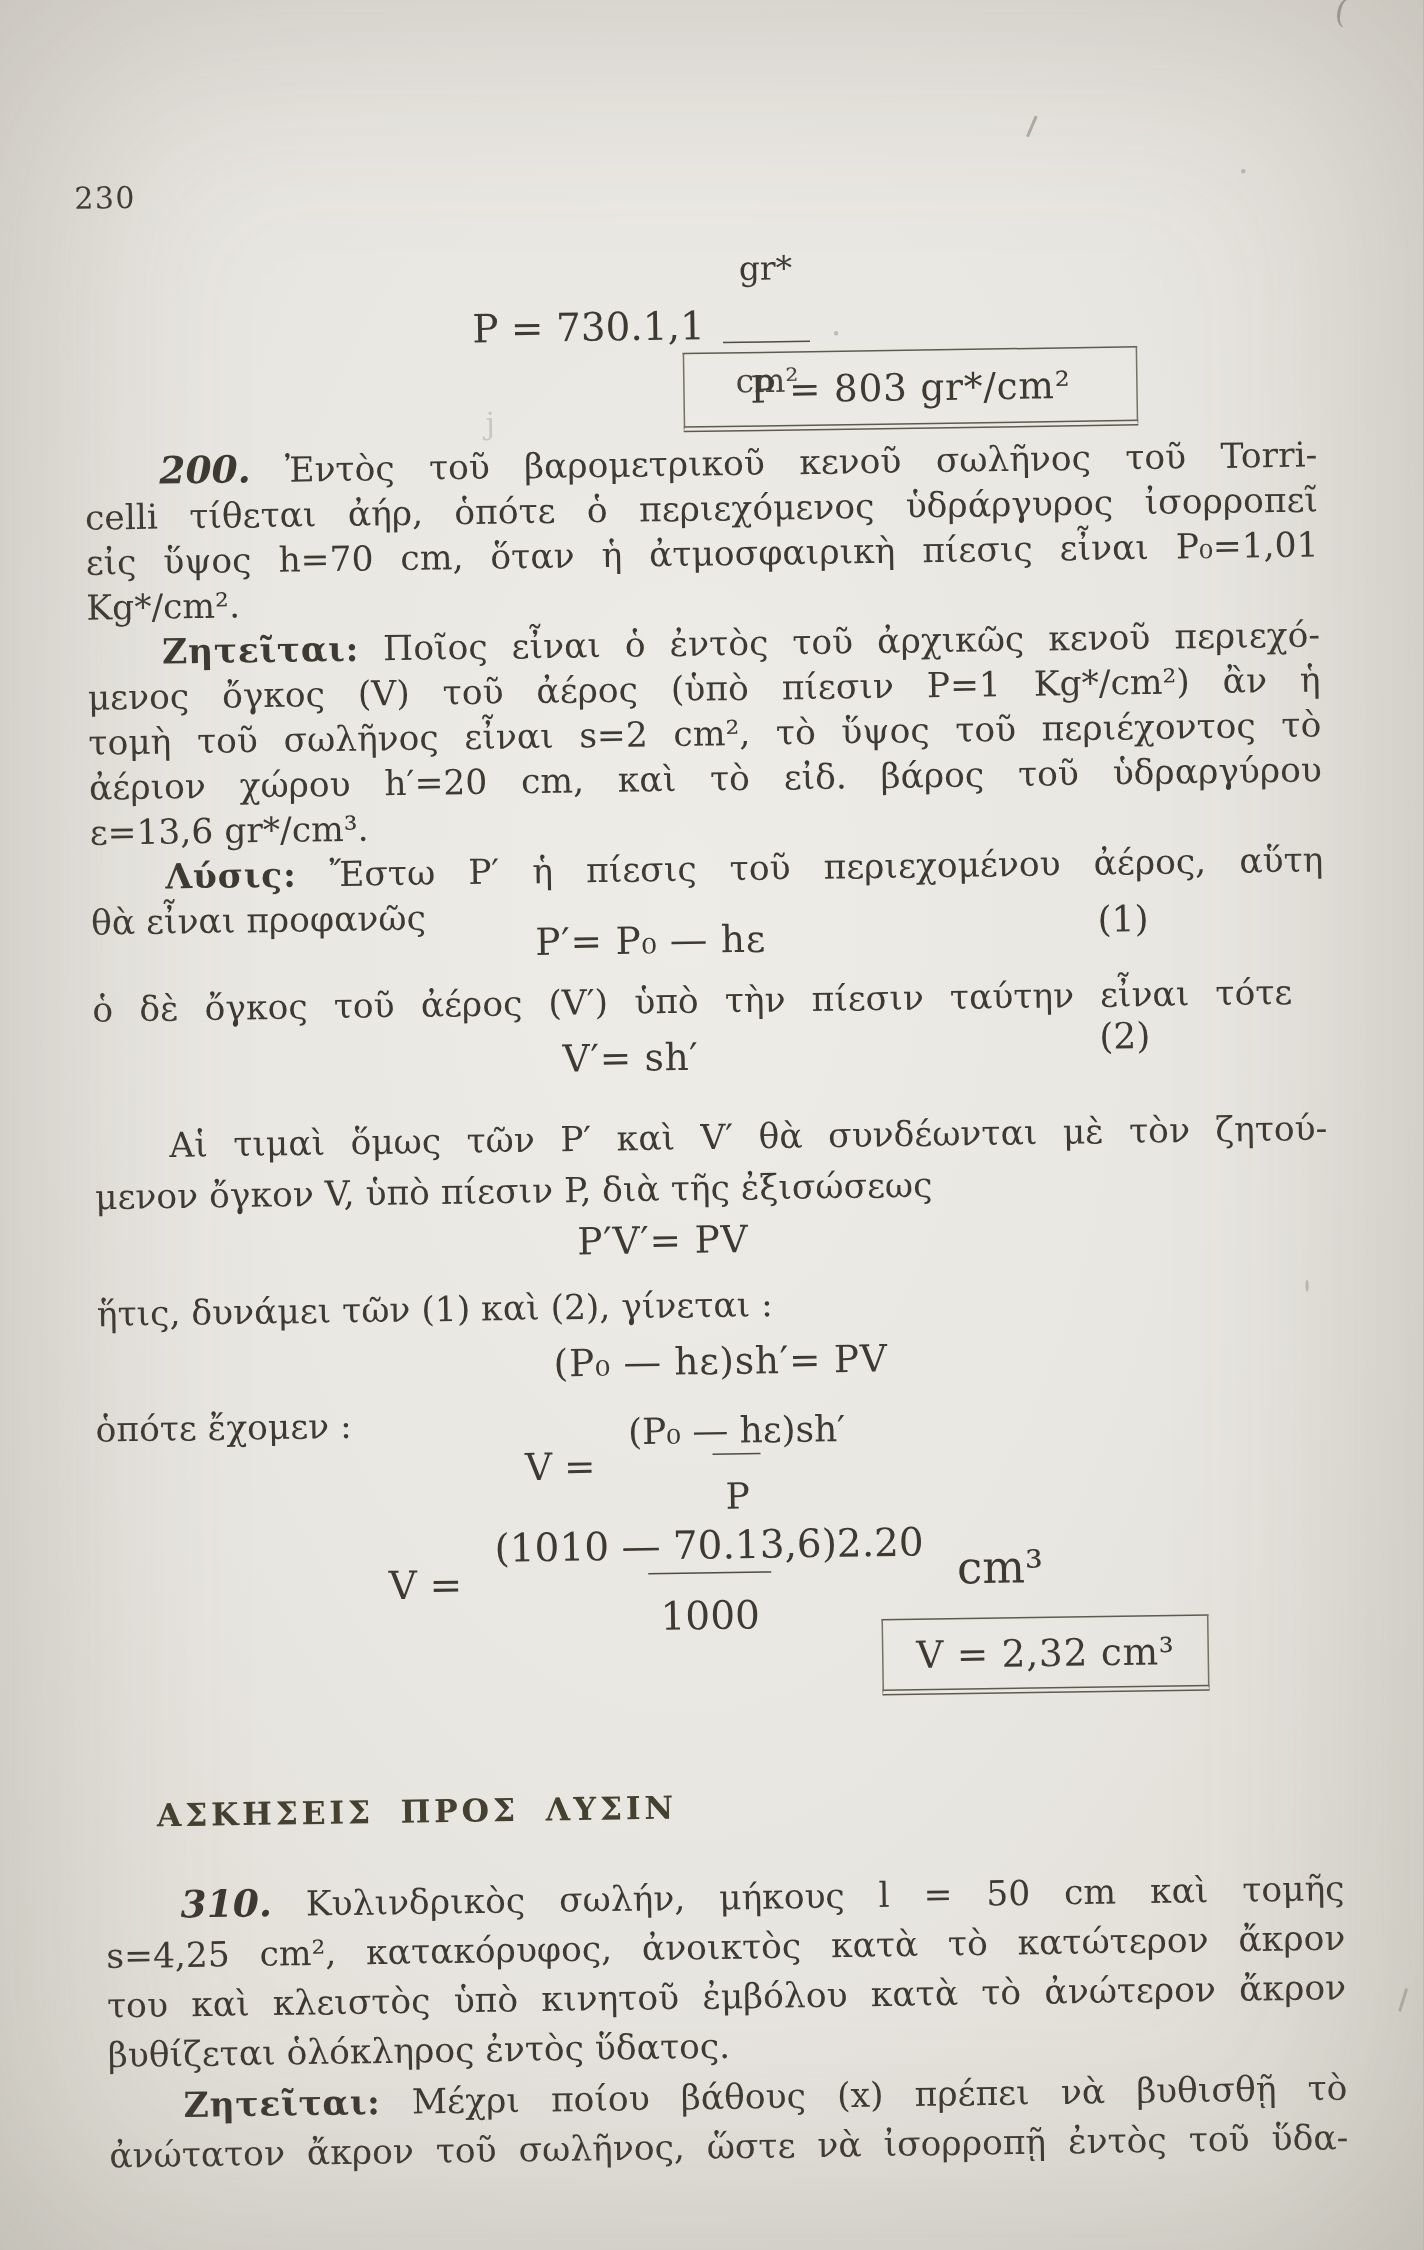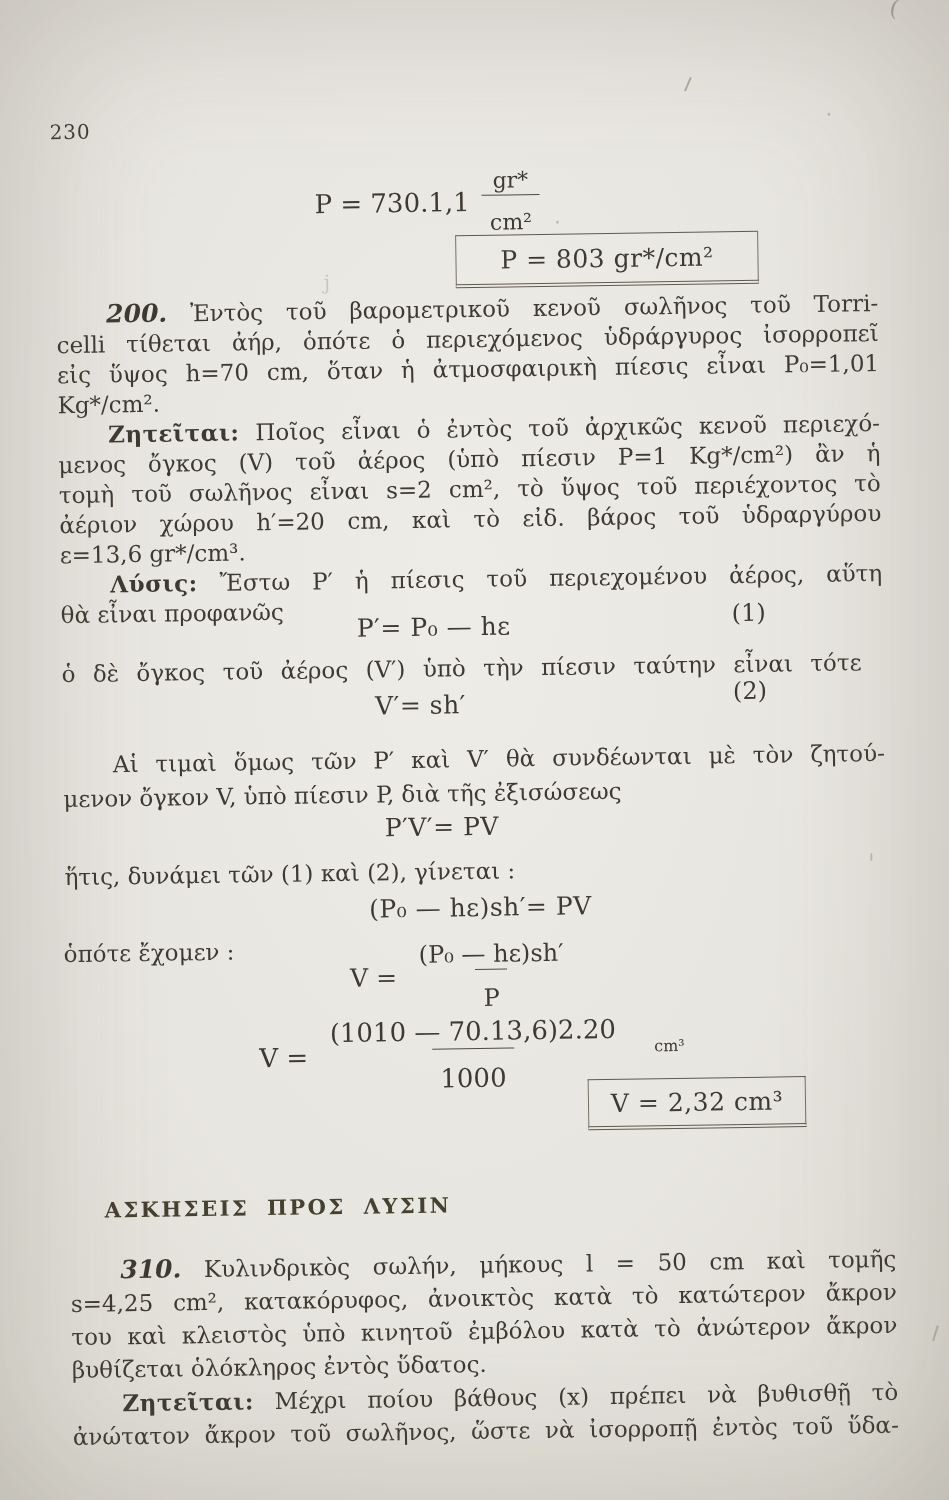--- a/index.html
+++ b/index.html
@@ -28,38 +28,38 @@
   .eq{position:absolute;font-size:25px;white-space:nowrap;letter-spacing:.5px;}
   .tag{position:absolute;font-size:24px;}
   .textline{position:absolute;font-size:23px;white-space:nowrap;}
 
   .fx{display:flex;align-items:center;}
   .frac{display:inline-flex;flex-direction:column;align-items:center;line-height:1.18;text-align:center;}
   .frac .den{border-top:1.5px solid #514b40;padding:14px 8px 0 8px;}
   .frac .nmr{padding:0 8px 1px 8px;}
 
   .eqtop{left:322px;top:168px;font-size:26px;gap:12px;position:absolute;}
-  .eqtop .frac{font-size:22px;}
+  .eqtop .frac{font-size:22px;gap:33px;}
 
   .boxed{
     position:absolute;display:flex;align-items:center;justify-content:center;
     border-left:1px solid #767162;border-right:1px solid #767162;
     border-top:1.5px solid #5f5a4e;border-bottom:4px double #5f5a4e;
     font-size:25px;letter-spacing:.5px;background:rgba(255,255,255,.06);
   }
   .box1{left:462px;top:235px;width:301px;height:48px;}
   .box2{left:582px;top:1081px;width:216px;height:46px;}
 
   .eq5{left:346px;top:940px;gap:14px;position:absolute;}
   .eq5 .lhs{font-size:25px;}
   .eq5 .frac{font-size:24px;}
   .eq6{left:254px;top:1016px;gap:14px;position:absolute;}
   .eq6 .lhs{font-size:26px;}
   .eq6 .frac{font-size:26px;}
-  .eq6 .unit{font-size:16px;margin-left:16px;position:relative;top:-6px;}
+  .eq6 .unit{font-size:30px;margin-left:0;position:relative;top:-6px;}
 
   .heading{position:absolute;left:97px;top:1192px;font-size:21px;font-weight:600;
     letter-spacing:2.5px;word-spacing:8px;color:#45402f;}
 
   .artifact{position:absolute;color:rgba(92,87,76,.45);pointer-events:none;}
   .speck{position:absolute;background:rgba(95,90,80,.3);border-radius:50%;pointer-events:none;}
 </style>
 </head>
 <body>
 

